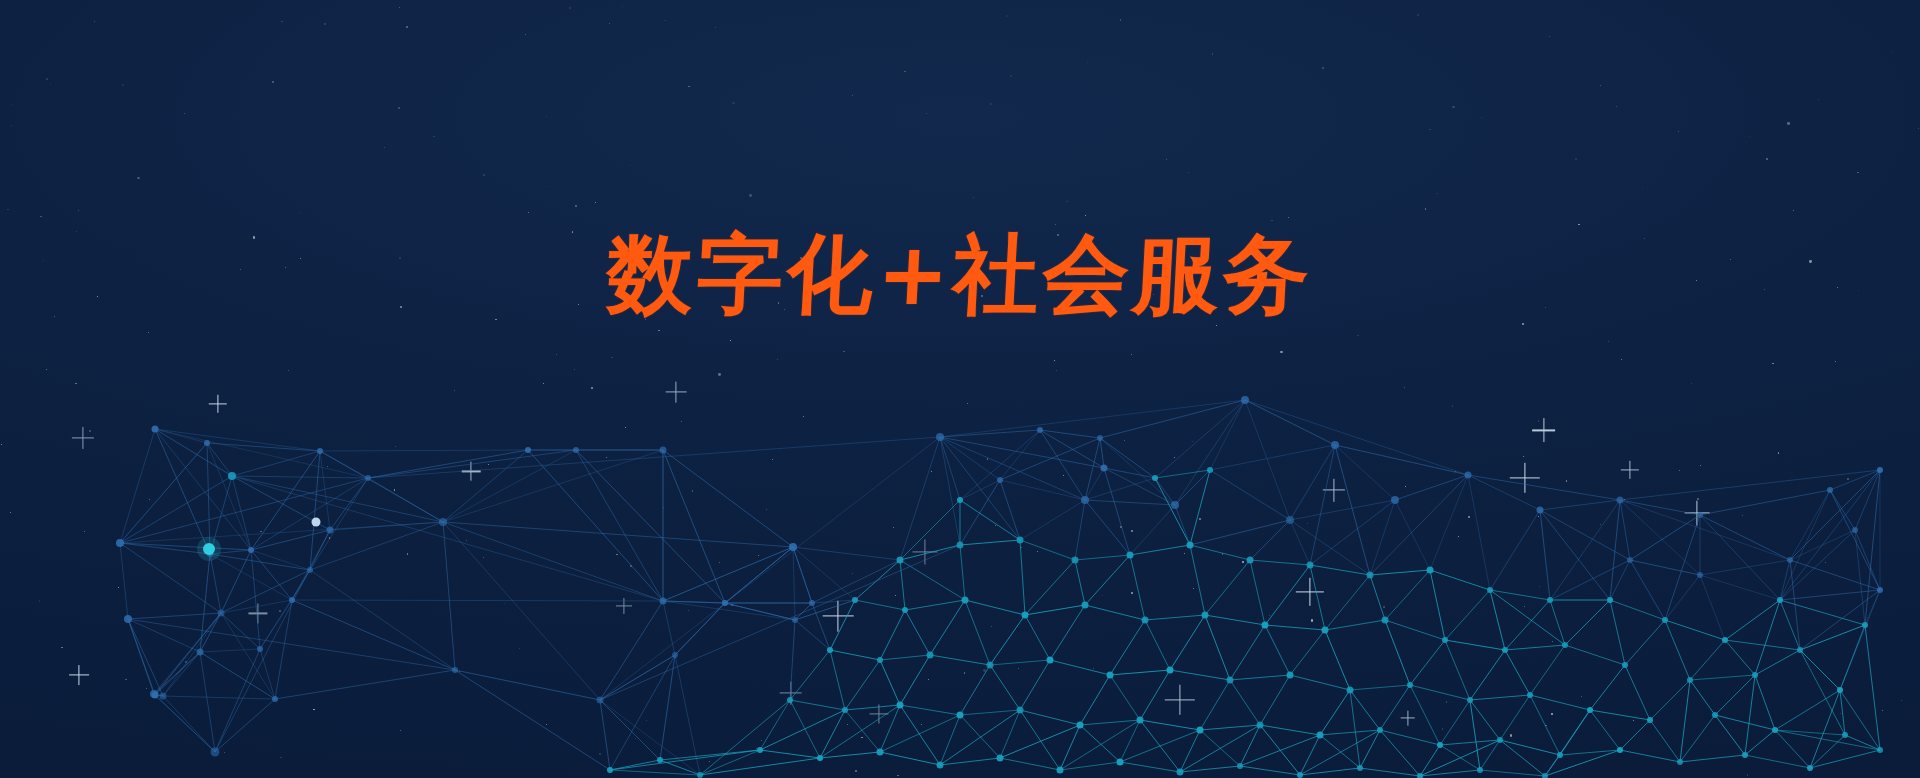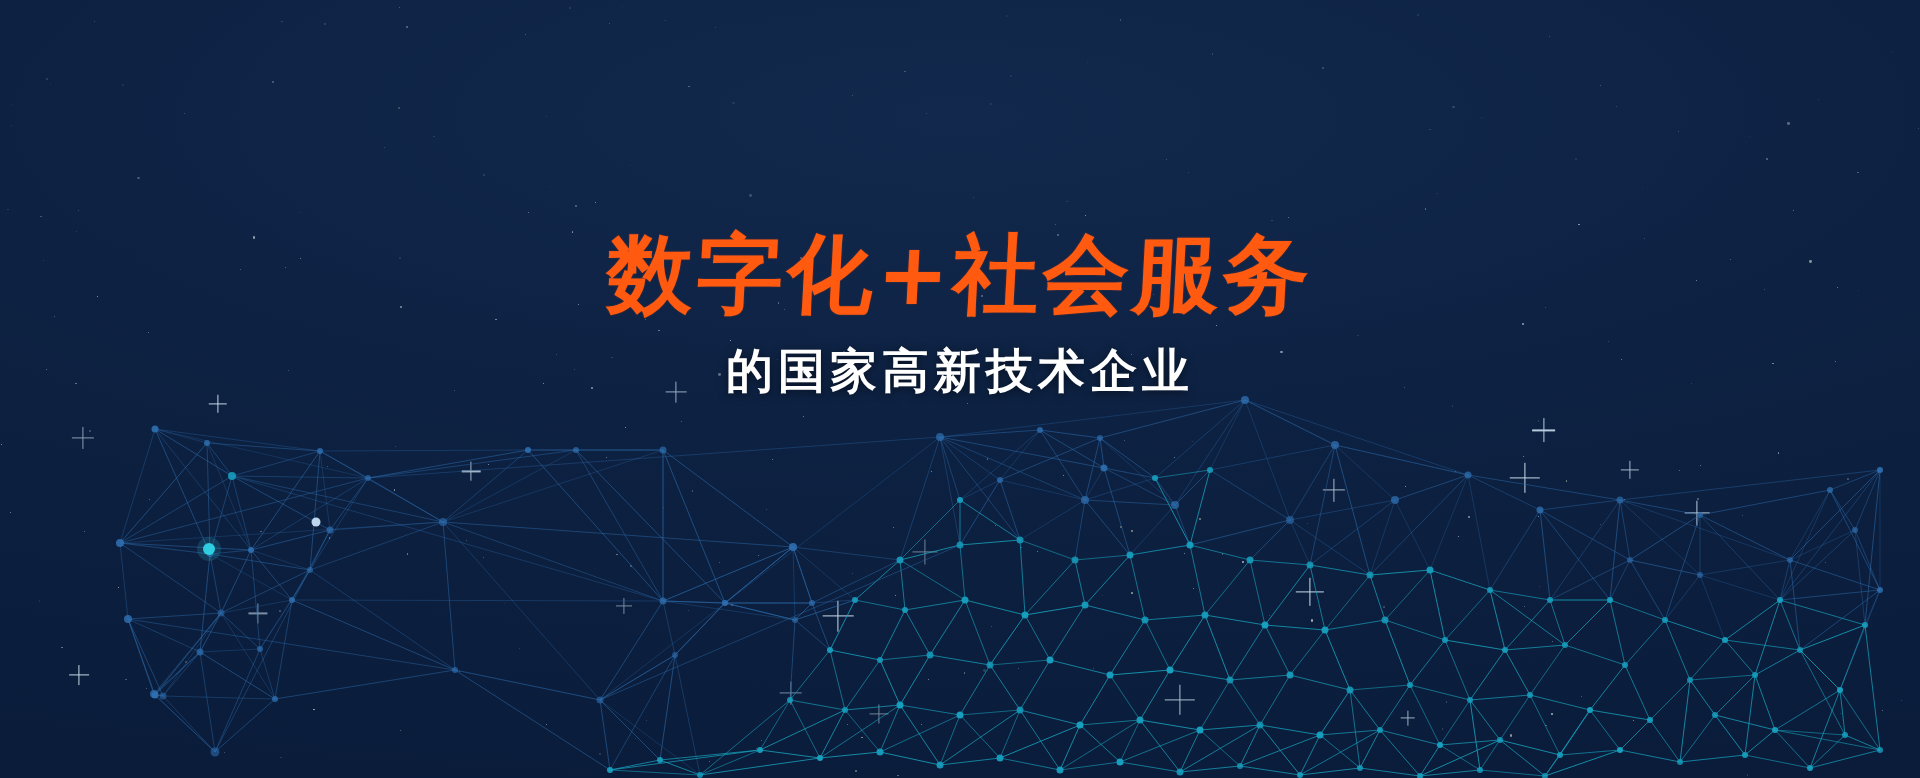--- a/index.html
+++ b/index.html
@@ -1029,17 +1029,16 @@
         <circle cx="1830" cy="490" r="3" fill="#2f6fb0" fill-opacity="0.78"></circle>
         <circle cx="209" cy="549" r="6" fill="#2fd6e8" fill-opacity="0.95"></circle>
         <circle cx="209" cy="549" r="12" fill="#2fd6e8" fill-opacity="0.16"></circle>
         <circle cx="316" cy="522" r="4.5" fill="#cfe9ff" fill-opacity="0.9"></circle>
       </g>
   </svg>
 
   <div id="content-layer">
     <div id="title-block">
       <span id="main-title">数字化+社会服务</span>
-      <span id="sub-title">的国家高新技术企业</span>
     </div>
   </div>
 
 </div>
 
 </body></html>

